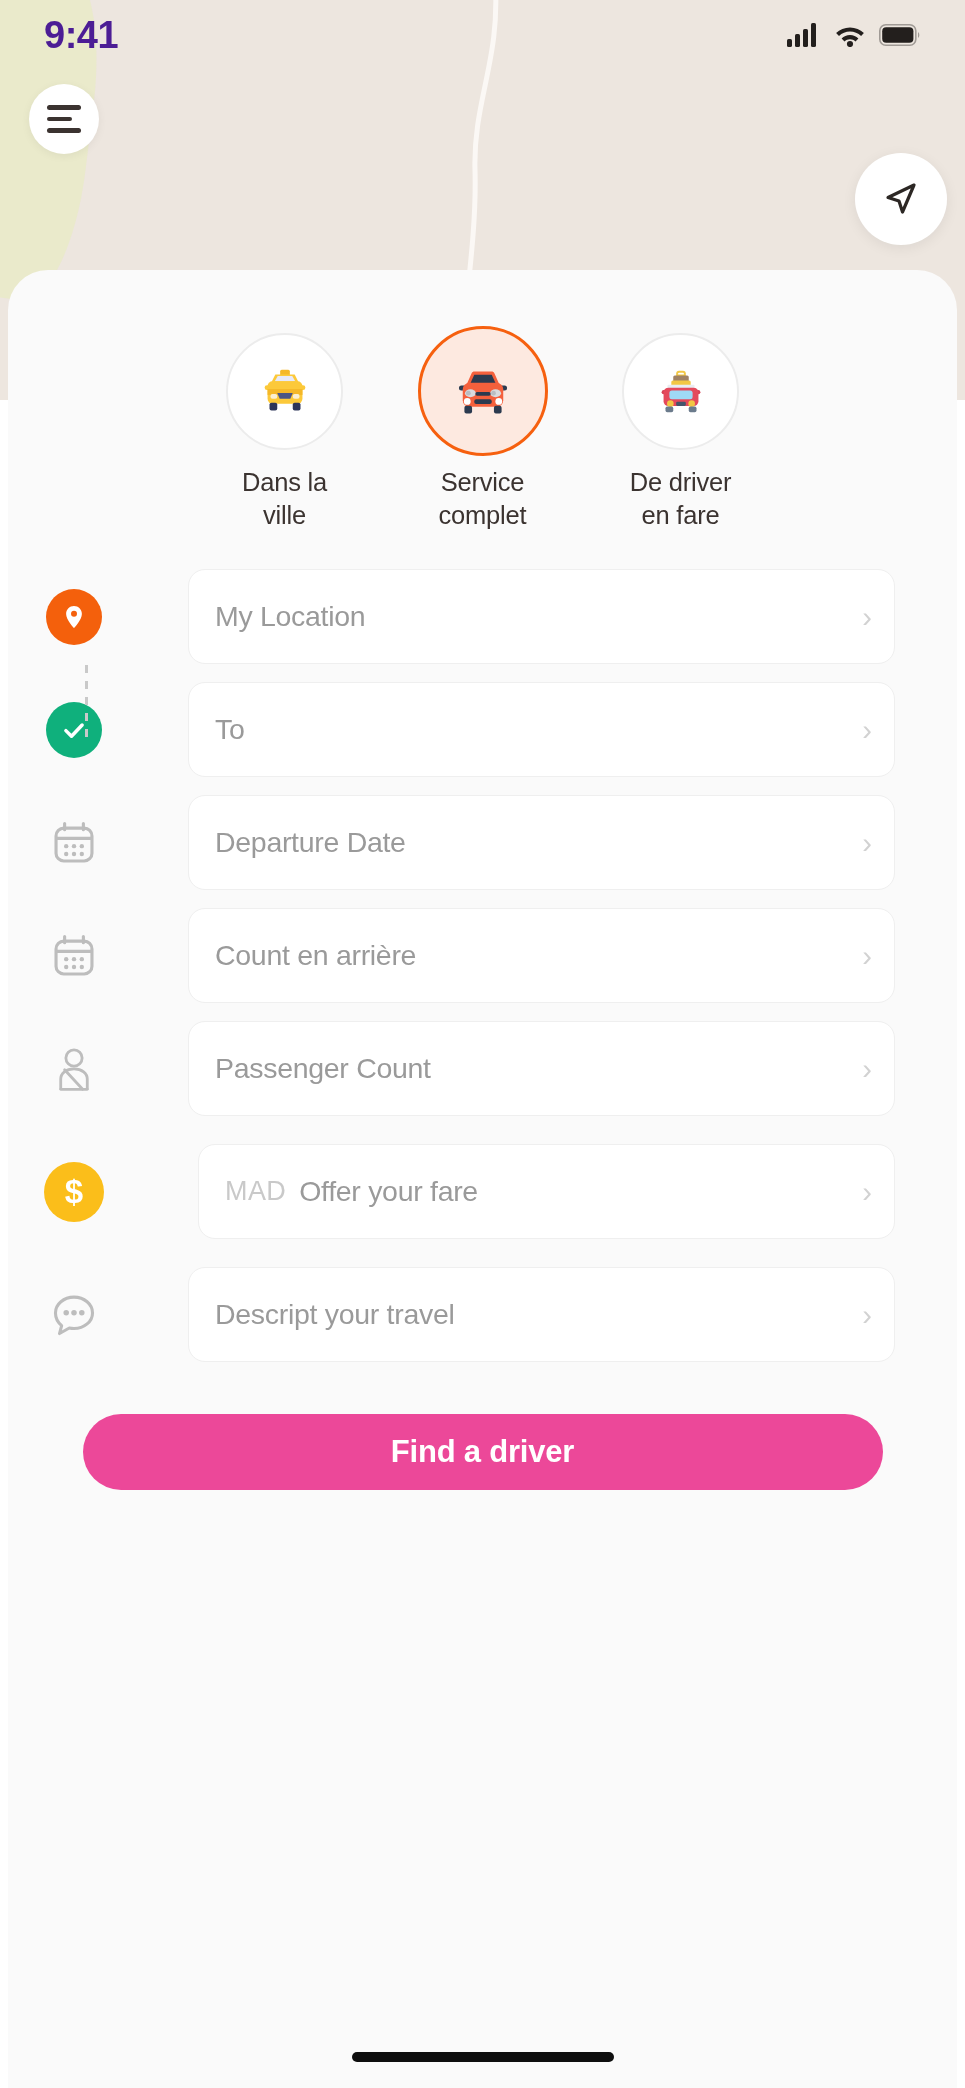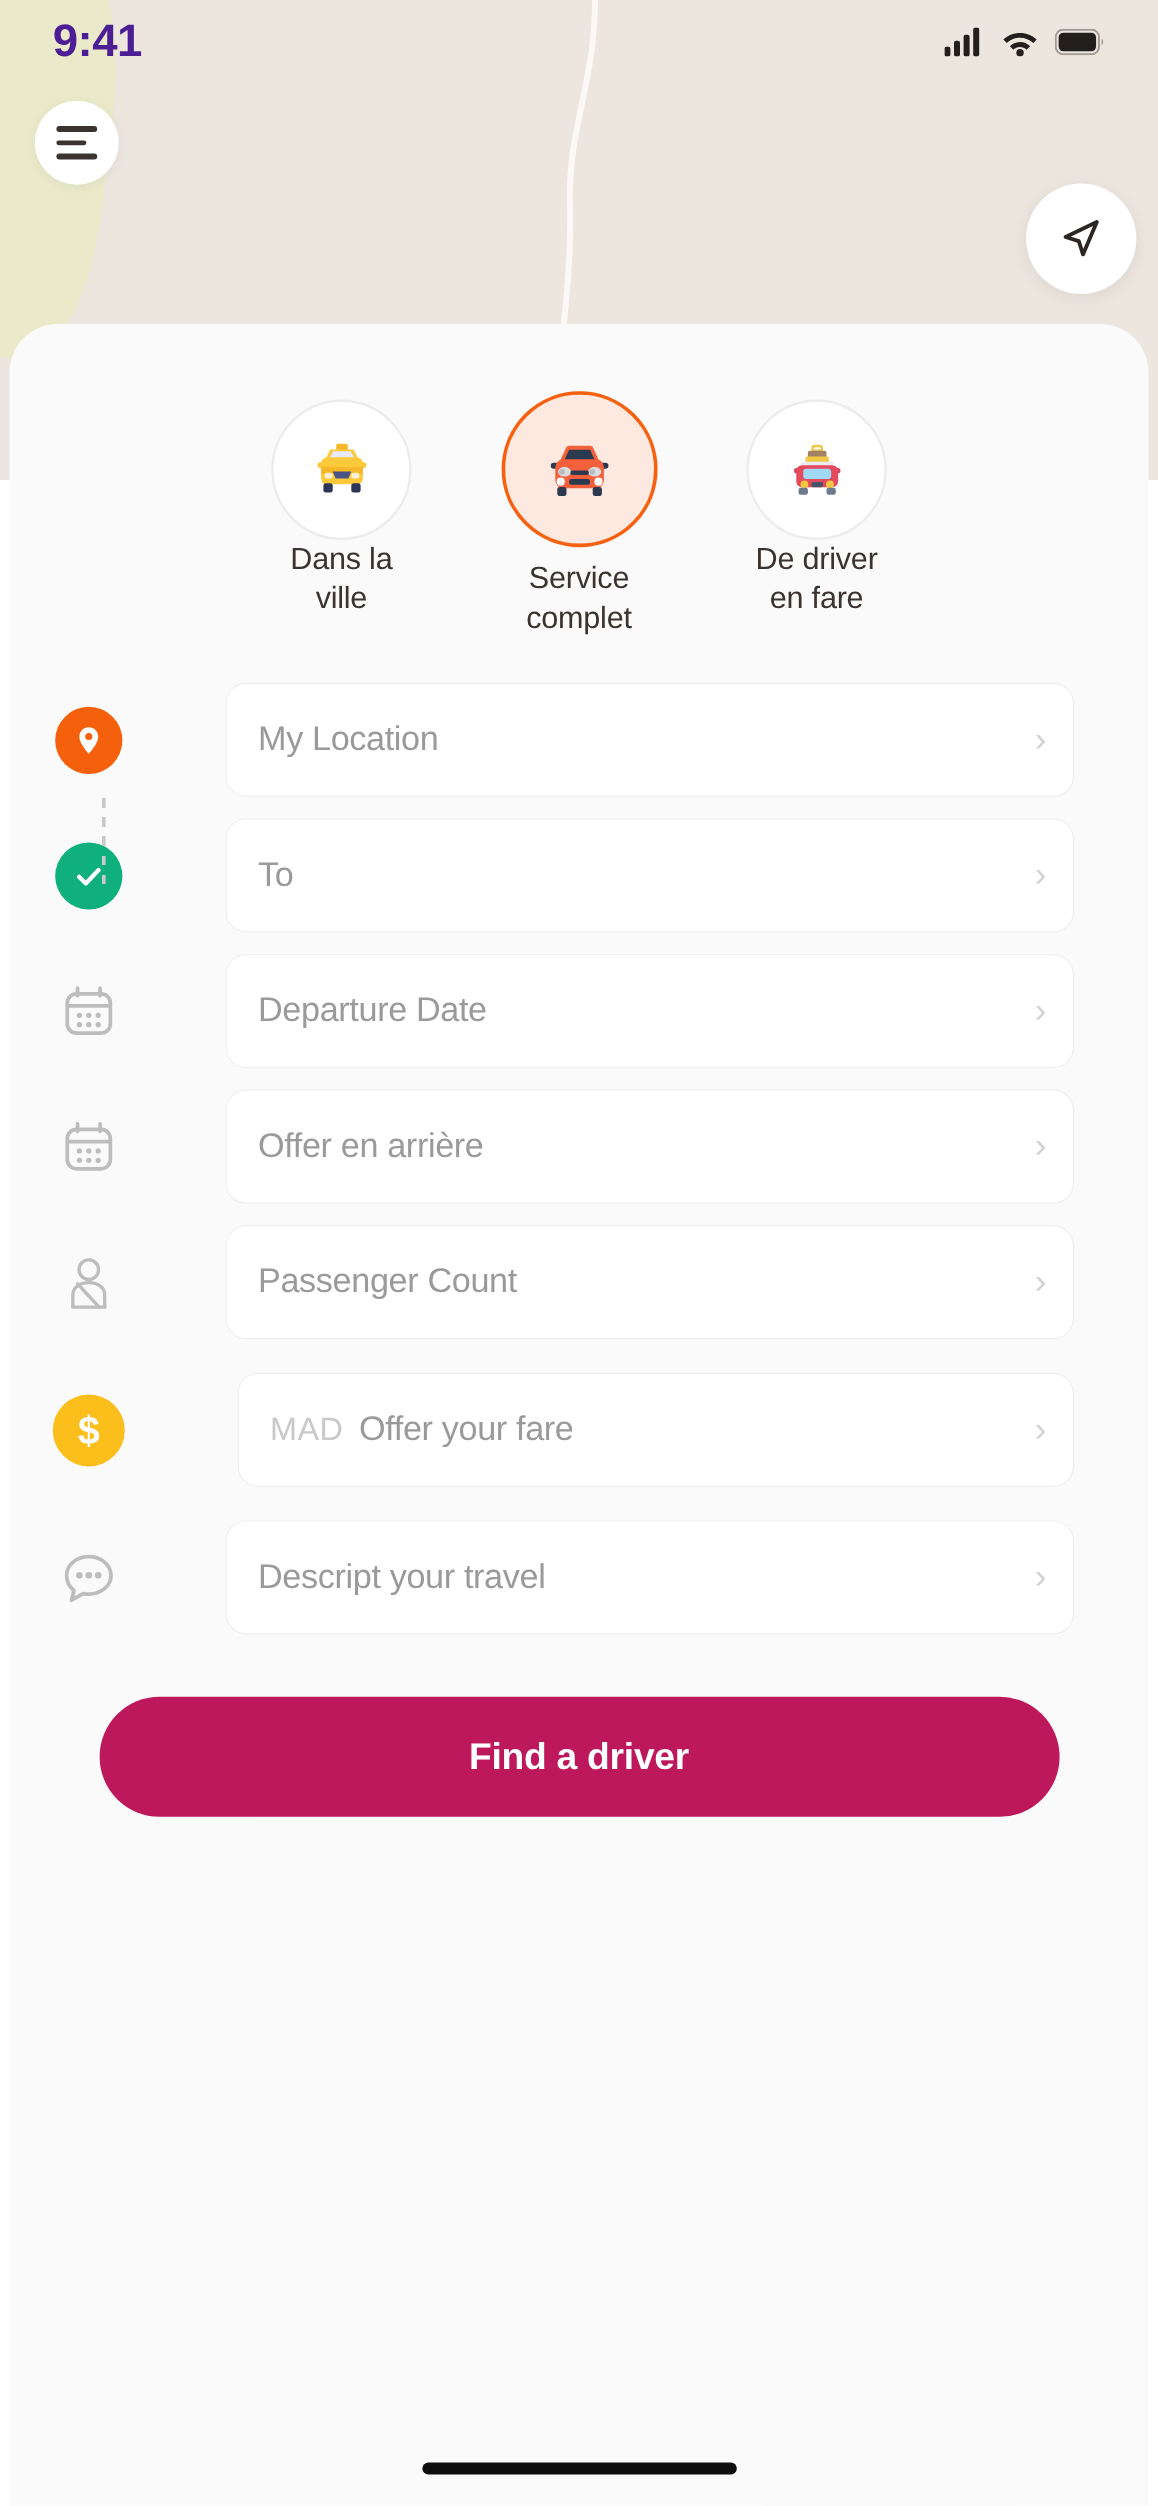--- a/index.html
+++ b/index.html
@@ -72,21 +72,21 @@
     width:117px; height:117px; border-radius:50%;
     background:#FFFFFF; border:2px solid #ECECEC;
     display:flex; align-items:center; justify-content:center;
   }
   .veh.selected .veh-circle {
     width:130px; height:130px;
     background:#FDE9E0; border:3.5px solid #F6600F;
     margin-top:-7px;
   }
   .veh-label {
-    text-align:center; line-height:1.28;
+    margin-top:16px; text-align:center; line-height:1.28;
     font-size:25.5px; color:#3B3330; letter-spacing:-.2px;
   }
   .veh.selected .veh-label { margin-top:10px; }
 
   
   .form { padding:0 0 0 0; margin-top:38px; position:relative; }
   .row {
     display:flex; align-items:center;
     height:95px; margin-bottom:14px; position:relative;gap:48px;
   }
@@ -127,21 +127,21 @@
   .badge.money { background:#FBBE1A; width:60px; height:60px;
                  font-size:33px; font-weight:700; color:#fff; }
 
   
   .row.fare .field { margin-left:10px; }
   .row.desc  .field { margin-right:62px; }
 
   
   .cta-wrap { margin-top:52px; display:flex; justify-content:center; }
   .cta {
-    width:800px; height:100px; background:#be185d; border-radius:50px;
+    width:800px; height:76px; background:#ec4899; border-radius:50px;
     display:flex; align-items:center; justify-content:center;
     color:#ffffff; font-size:31px; font-weight:700; letter-spacing:-.2px;
     border:none; cursor:pointer;
   }
 
   
   .home-ind {
     position:absolute; left:50%; transform:translateX(-50%);
     bottom:26px; width:262px; height:10px; background:#0E0E0E; border-radius:8px;
     z-index:8;
@@ -330,21 +330,21 @@
           <path d="M10 3.5 v4 M22 3.5 v4" stroke="#BDBDBD" stroke-width="2" stroke-linecap="round"></path>
           <circle cx="11" cy="18" r="1.4" fill="#BDBDBD"></circle>
           <circle cx="16" cy="18" r="1.4" fill="#BDBDBD"></circle>
           <circle cx="21" cy="18" r="1.4" fill="#BDBDBD"></circle>
           <circle cx="11" cy="23" r="1.4" fill="#BDBDBD"></circle>
           <circle cx="16" cy="23" r="1.4" fill="#BDBDBD"></circle>
           <circle cx="21" cy="23" r="1.4" fill="#BDBDBD"></circle>
         </svg>
       </div>
       <div class="field">
-        <span class="ph">Offer en arrière</span>
+        <span class="ph">Count en arrière</span>
         <span class="chev">›</span>
       </div>
     </div>
 
     <div class="row" style="margin-top:18px;">
       <div class="row-icon">
         <svg width="50" height="50" viewBox="0 0 32 32">
           <circle cx="16" cy="9" r="5.2" fill="none" stroke="#BDBDBD" stroke-width="1.8"></circle>
           <path d="M7.5 29 v-6.5 c0-3.8 3.4-6.6 8.5-6.6 s8.5 2.8 8.5 6.6 V29" fill="none" stroke="#BDBDBD" stroke-width="1.8" stroke-linejoin="round"></path>
           <path d="M10 16.5 L21.5 29" stroke="#BDBDBD" stroke-width="1.8" stroke-linecap="round"></path>

